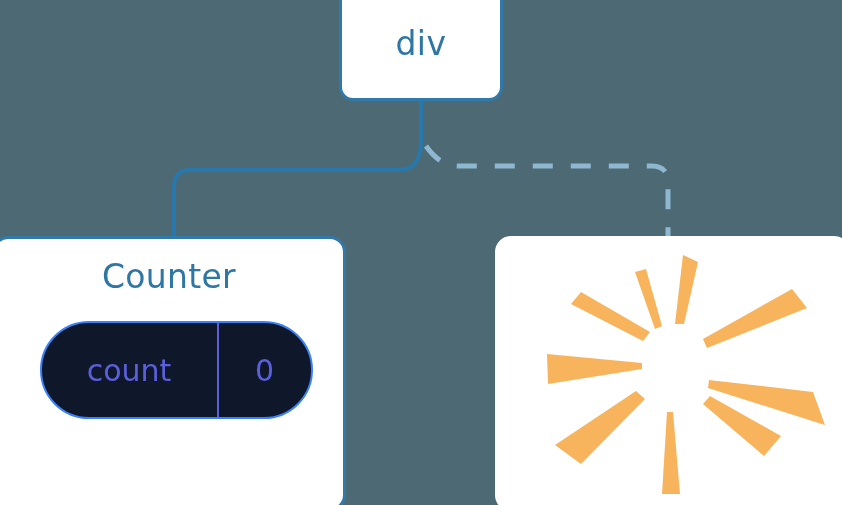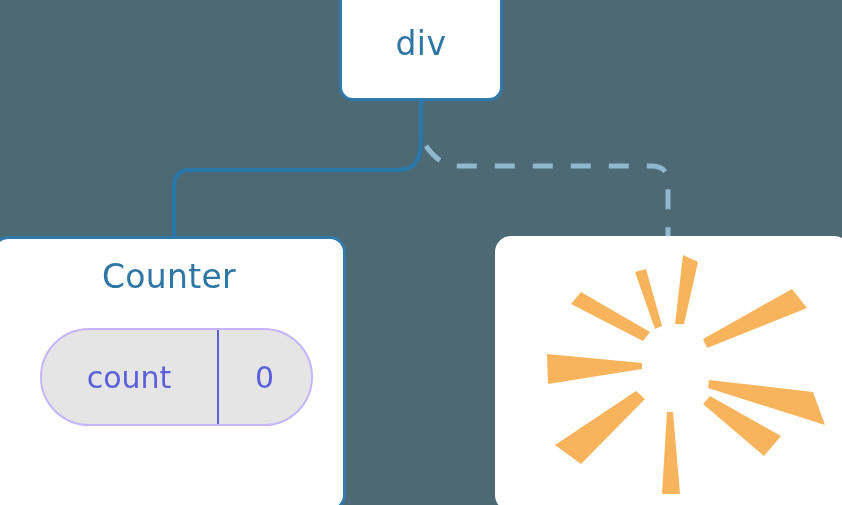--- a/index.html
+++ b/index.html
@@ -63,29 +63,29 @@
     flex-direction: column;
     align-items: center;
   }
   .node-counter-title {
     margin-top: 18px;
     font-size: 33px;
     color: #2e77a5;
     letter-spacing: 0.3px;
   }
   .state-pill {
-    margin-top: 32px;
+    margin-top: 25px;
     margin-left: 14px;
     height: 98px;
-    border: 2px solid #c4b5fd;
+    border: 2px solid #3b82f6;
     border-radius: 49px;
     box-sizing: border-box;
     display: flex;
     align-items: stretch;
-    background: #e5e5e5;
+    background: #0f172a;
   }
   .state-pill-key {
     width: 175px;
     display: flex;
     align-items: center;
     justify-content: center;
     font-size: 30px;
     color: #5b5fdb;
   }
   .state-pill-divider {

